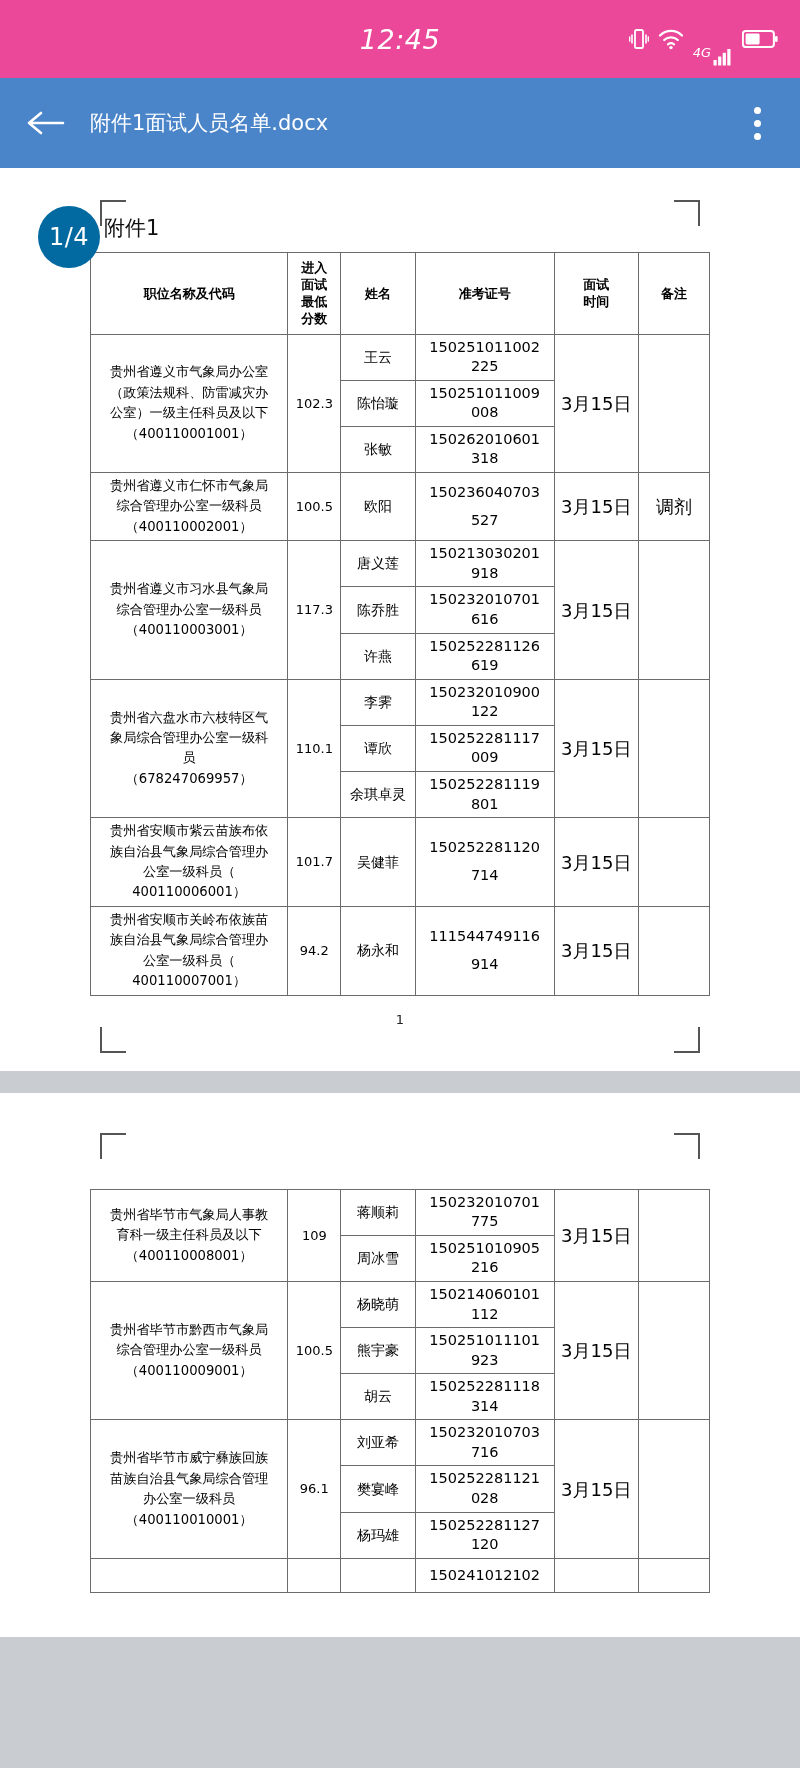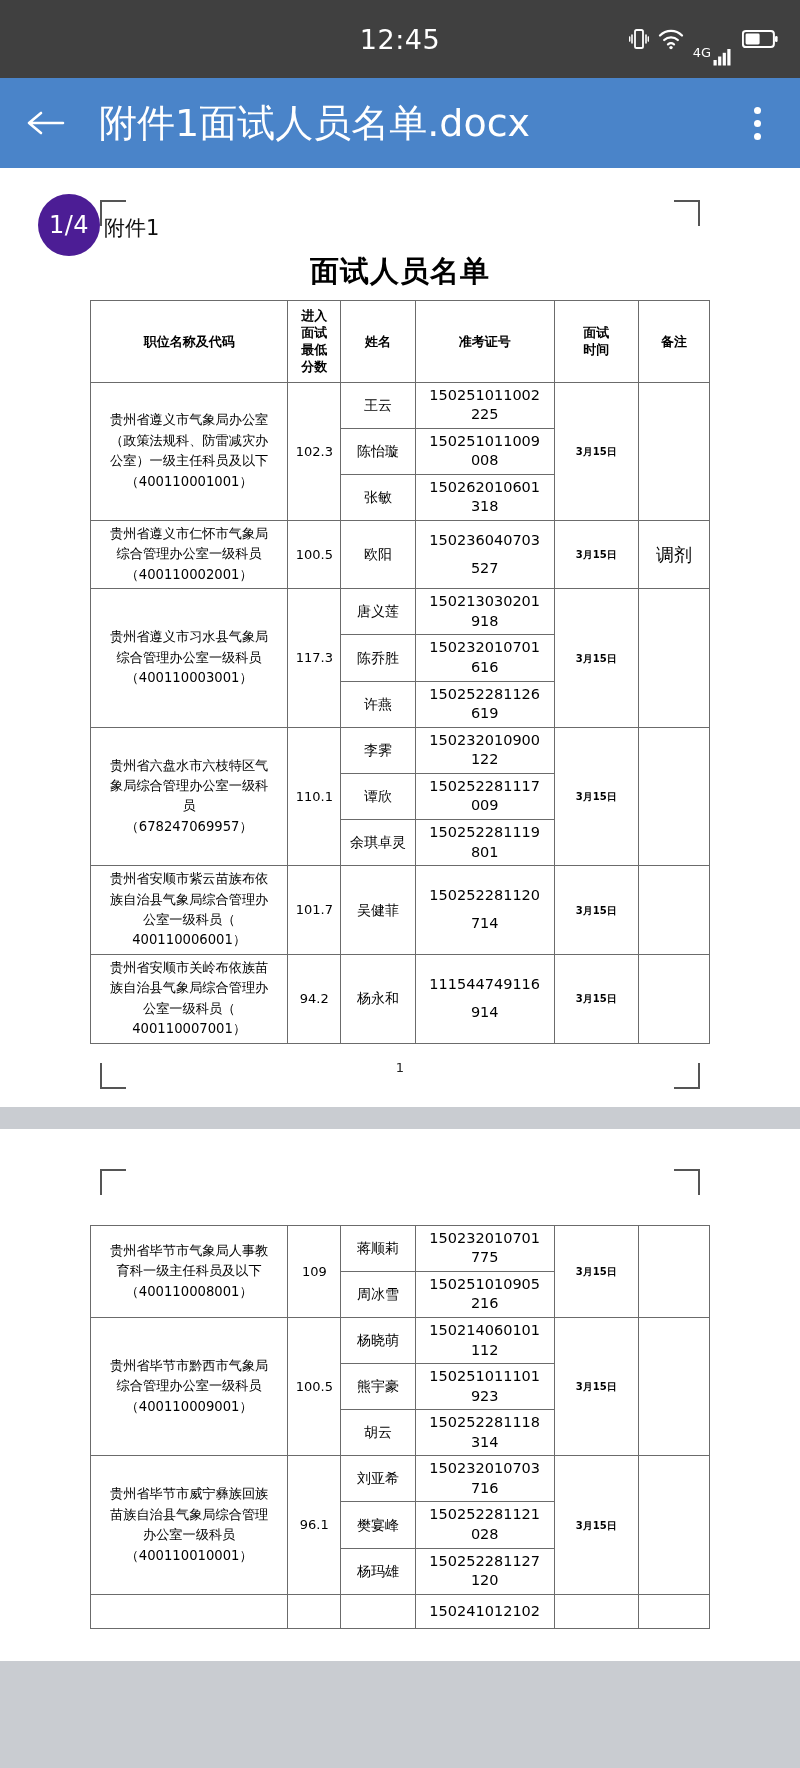--- a/index.html
+++ b/index.html
@@ -7,26 +7,27 @@
     margin: 0; padding: 0;
     width: 800px;
     background: #c9ccd1;
     font-family: "DejaVu Sans", "Liberation Sans", sans-serif;
   }
   body { width: 800px; min-height: 1768px; position: relative; overflow-x: hidden; }
 
   
   .statusbar {
     height: 78px;
-    background: #404040;
+    background: #ec4899;
     display: flex;
     align-items: center;
     justify-content: center;
     position: relative;
     color: #fff;
+    font-style: italic;
   }
   .status-time {
     font-size: 27px;
     letter-spacing: 0.5px;
     font-weight: 400;
     color: #ffffff;
   }
   .status-icons {
     position: absolute;
     right: 22px;
@@ -47,22 +48,22 @@
     padding: 0 20px 0 22px;
     color: #fff;
     position: relative;
   }
   .back-btn {
     width: 46px; height: 46px;
     display: flex; align-items: center; justify-content: center;
     flex: 0 0 auto;
   }
   .appbar-title {
-    font-size: 38px;
-    margin-left: 31px;
+    font-size: 21px;
+    margin-left: 22px;
     white-space: nowrap;
     overflow: hidden;
     color: #fff;
     font-weight: 400;
     text-align: center;
   }
   .overflow-btn {
     position: absolute;
     right: 26px;
     top: 50%;
@@ -99,33 +100,33 @@
     width: 26px; height: 26px;
     border-color: #555;
   }
   .crop.tl { border-left: 2px solid #555; border-top: 2px solid #555; }
   .crop.tr { border-right: 2px solid #555; border-top: 2px solid #555; }
   .crop.bl { border-left: 2px solid #555; border-bottom: 2px solid #555; }
   .crop.br { border-right: 2px solid #555; border-bottom: 2px solid #555; }
 
   .page-badge {
     position: absolute;
-    left: 38px; top: 26px;
+    left: 38px; top: 38px;
     width: 62px; height: 62px;
     border-radius: 50%;
-    background: #4c1d95;
+    background: #0369a1;
     color: #fff;
     font-size: 24px;
     display: flex; align-items: center; justify-content: center;
     z-index: 5;
     letter-spacing: 0.5px;
   }
 
   .doc-body {
-    padding: 46px 90px 32px 90px;
+    padding: 46px 90px 44px 90px;
   }
   .attach-label {
     font-size: 21px;
     color: #111;
     margin: 0 0 10px 14px;
   }
   .doc-title {
     text-align: center;
     font-size: 29px;
     font-weight: 700;
@@ -158,21 +159,21 @@
   td.post {
     text-align: center;
     line-height: 1.55;
     padding: 6px 5px;
     font-size: 13.2px;
   }
   td.score { font-size: 13px; text-align: left; padding-left: 6px; }
   td.name  { font-size: 14px; }
   td.ticket{ font-size: 14.5px; line-height: 1.9; padding: 4px 2px; }
   td.ticket.tight { line-height: 1.35; }
-  td.date  { font-size: 10px; font-weight: bold; }
+  td.date  { font-size: 18px; }
   td.note  { font-size: 18px; }
 
   col.c-post   { width: 30.5%; }
   col.c-score  { width: 8.2%; }
   col.c-name   { width: 11.5%; }
   col.c-ticket { width: 21.5%; }
   col.c-date   { width: 13.0%; }
   col.c-note   { width: 11.0%; }
 
   .page-number {
@@ -240,21 +241,20 @@
   <div class="page">
     <div class="crop tl" style="left:100px; top:32px;"></div>
     <div class="crop tr" style="right:100px; top:32px;"></div>
     <div class="crop bl" style="left:100px; bottom:18px;"></div>
     <div class="crop br" style="right:100px; bottom:18px;"></div>
 
     <div class="page-badge">1/4</div>
 
     <div class="doc-body">
       <div class="attach-label">附件1</div>
-      <div class="doc-title">面试人员名单</div>
 
       <table class="roster">
         <colgroup>
           <col class="c-post">
             <col class="c-score">
             <col class="c-name">
           <col class="c-ticket">
             <col class="c-date">
             <col class="c-note">
         </colgroup>

